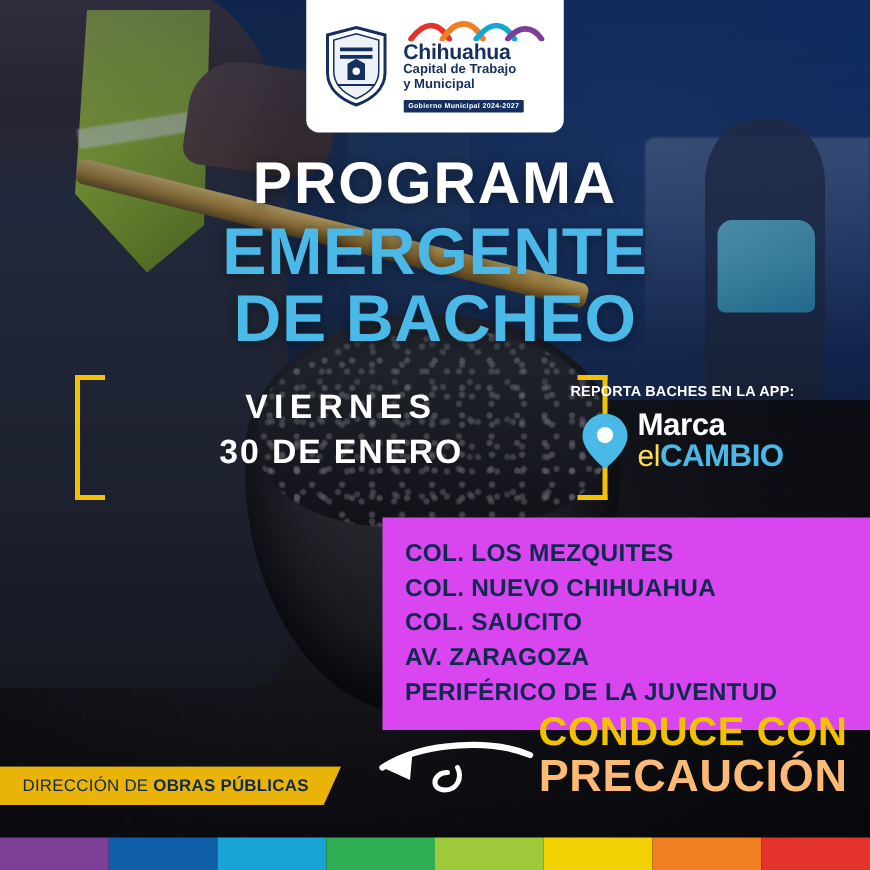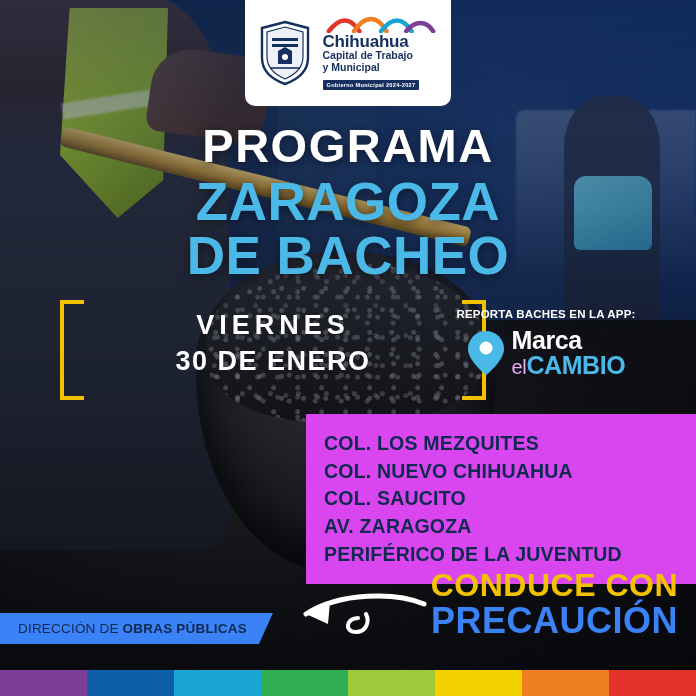--- a/index.html
+++ b/index.html
@@ -308,21 +308,21 @@
     font-weight: bold;
     color: #ffffff;
     letter-spacing: -.4px;
   }
   .marca-2 {
     font-size: 25px;
     font-weight: bold;
     color: #4bb9e8;
     letter-spacing: -.4px;
   }
-  .marca-2 .el { color: #f0abfc; font-weight: normal; font-size: 20px; }
+  .marca-2 .el { color: #fde047; font-weight: normal; font-size: 24px; }
 
   
   .colonias {
     position: absolute;
     left: 306px;
     right: 0;
     top: 414px;
     background: #d946ef;
     padding: 16px 20px 16px 18px;
     box-sizing: border-box;
@@ -346,39 +346,39 @@
   .cta-1 {
     font-size: 32px;
     font-weight: bold;
     color: #f2c200;
     letter-spacing: .5px;
     line-height: 1.05;
   }
   .cta-2 {
     font-size: 36px;
     font-weight: bold;
-    color: #3b82f6;
+    color: #fdba74;
     letter-spacing: .5px;
     line-height: 1.05;
     margin-left: 24px;
   }
   .swoosh {
     position: absolute;
     left: 300px;
     bottom: 52px;
     width: 132px;
     height: 56px;
   }
 
   
   .dept {
     position: absolute;
     left: 0;
     bottom: 52px;
-    background: #3b82f6;
+    background: #eab308;
     color: #10294f;
     font-size: 13.5px;
     padding: 8px 26px 8px 18px;
     letter-spacing: .2px;
     clip-path: polygon(0 0, 100% 0, calc(100% - 14px) 100%, 0 100%);
   }
   .dept b { font-weight: bold; }
 
   
   .bottom-bar {
@@ -434,21 +434,21 @@
       </svg>
       <div class="chi-name">Chihuahua</div>
       <div class="chi-tag">Capital de Trabajo</div>
       <div class="chi-tag">y Municipal</div>
       <div class="chi-gob">Gobierno Municipal 2024-2027</div>
     </div>
   </div>
 
   <div class="headline">
     <div class="h-programa">PROGRAMA</div>
-    <div class="h-emergente">ZARAGOZA</div>
+    <div class="h-emergente">EMERGENTE</div>
     <div class="h-bacheo">DE BACHEO</div>
   </div>
 
   <div class="date-block">
     <div class="bracket left"></div>
     <div class="bracket right"></div>
     <div class="date-text">
       <div class="date-day">VIERNES</div>
       <div class="date-num">30 DE ENERO</div>
     </div>

